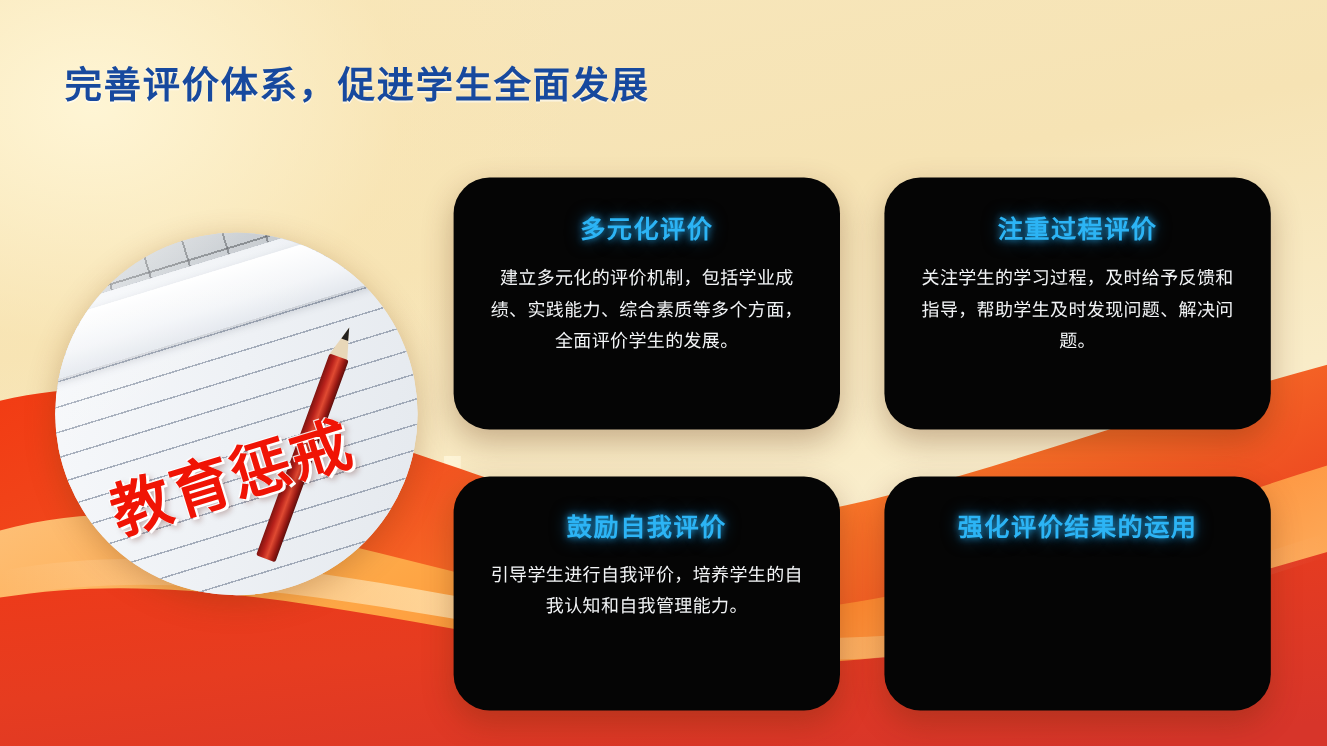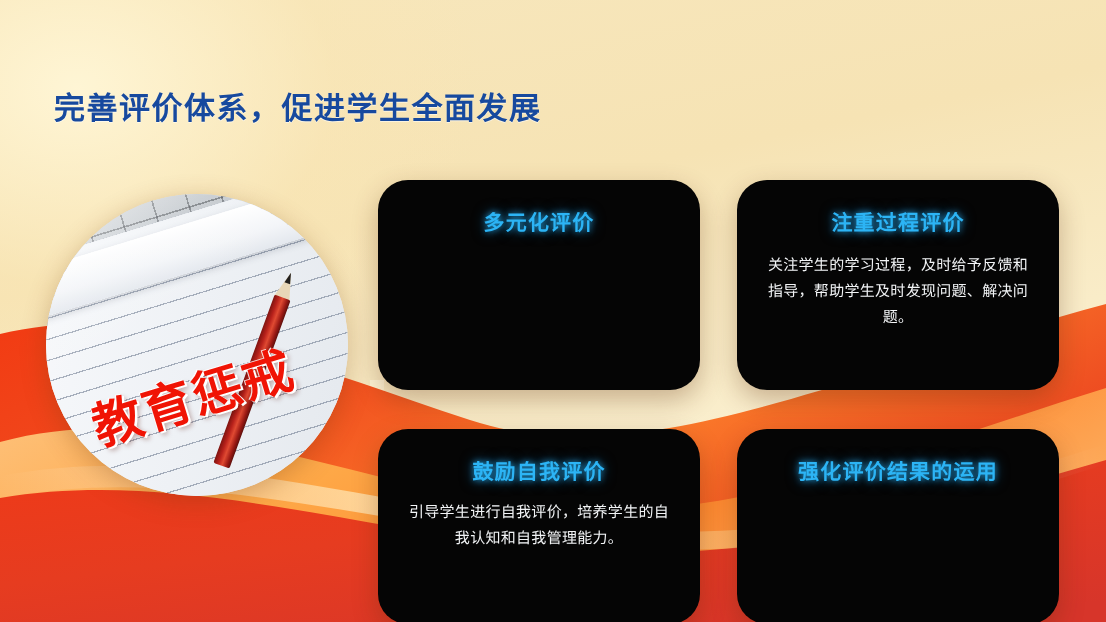--- a/index.html
+++ b/index.html
@@ -139,34 +139,32 @@
   
   .title {
     position:absolute;
     left:54px; top:46px;
     font-size:31px;
     font-weight:700;
     color:#17499e;
     letter-spacing:1.5px;
     white-space:nowrap;
     text-shadow:0 1px 0 rgba(255,255,255,.55);
-    margin-top:37px;
   }
 
   
   .card {
     position:absolute;
     background:#050505;
     border-radius:30px;
     box-shadow:0 10px 26px rgba(90,40,10,.30);
     padding:26px 24px 22px;
     display:flex;
     flex-direction:column;
     align-items:center;
-    margin-top:32px;
   }
   #card-0 { left:378px; top:148px; width:322px; height:210px; }
   #card-1 { left:737px; top:148px; width:322px; height:210px; }
   #card-2 { left:378px; top:397px; width:322px; height:195px; }
   #card-3 { left:737px; top:397px; width:322px; height:195px;gap:27px; }
 
   .card-heading {
     font-size:21px;
     font-weight:700;
     color:#2cb4f5;
@@ -274,20 +272,21 @@
         <div class="pencil-lead"></div>
         <div class="pencil-body"></div>
       </div>
       <div class="stamp">教育惩戒</div>
     </div>
     <div class="circle-sheen"></div>
   </div>
 
   <div class="card" id="card-0">
     <div class="card-heading">多元化评价</div>
+    <div class="card-body">建立多元化的评价机制，包括学业成绩、实践能力、综合素质等多个方面，全面评价学生的发展。</div>
   </div>
 
   <div class="card" id="card-1">
     <div class="card-heading">注重过程评价</div>
     <div class="card-body">关注学生的学习过程，及时给予反馈和指导，帮助学生及时发现问题、解决问题。</div>
   </div>
 
   <div class="card" id="card-2">
     <div class="card-heading">鼓励自我评价</div>
     <div class="card-body">引导学生进行自我评价，培养学生的自我认知和自我管理能力。</div>

